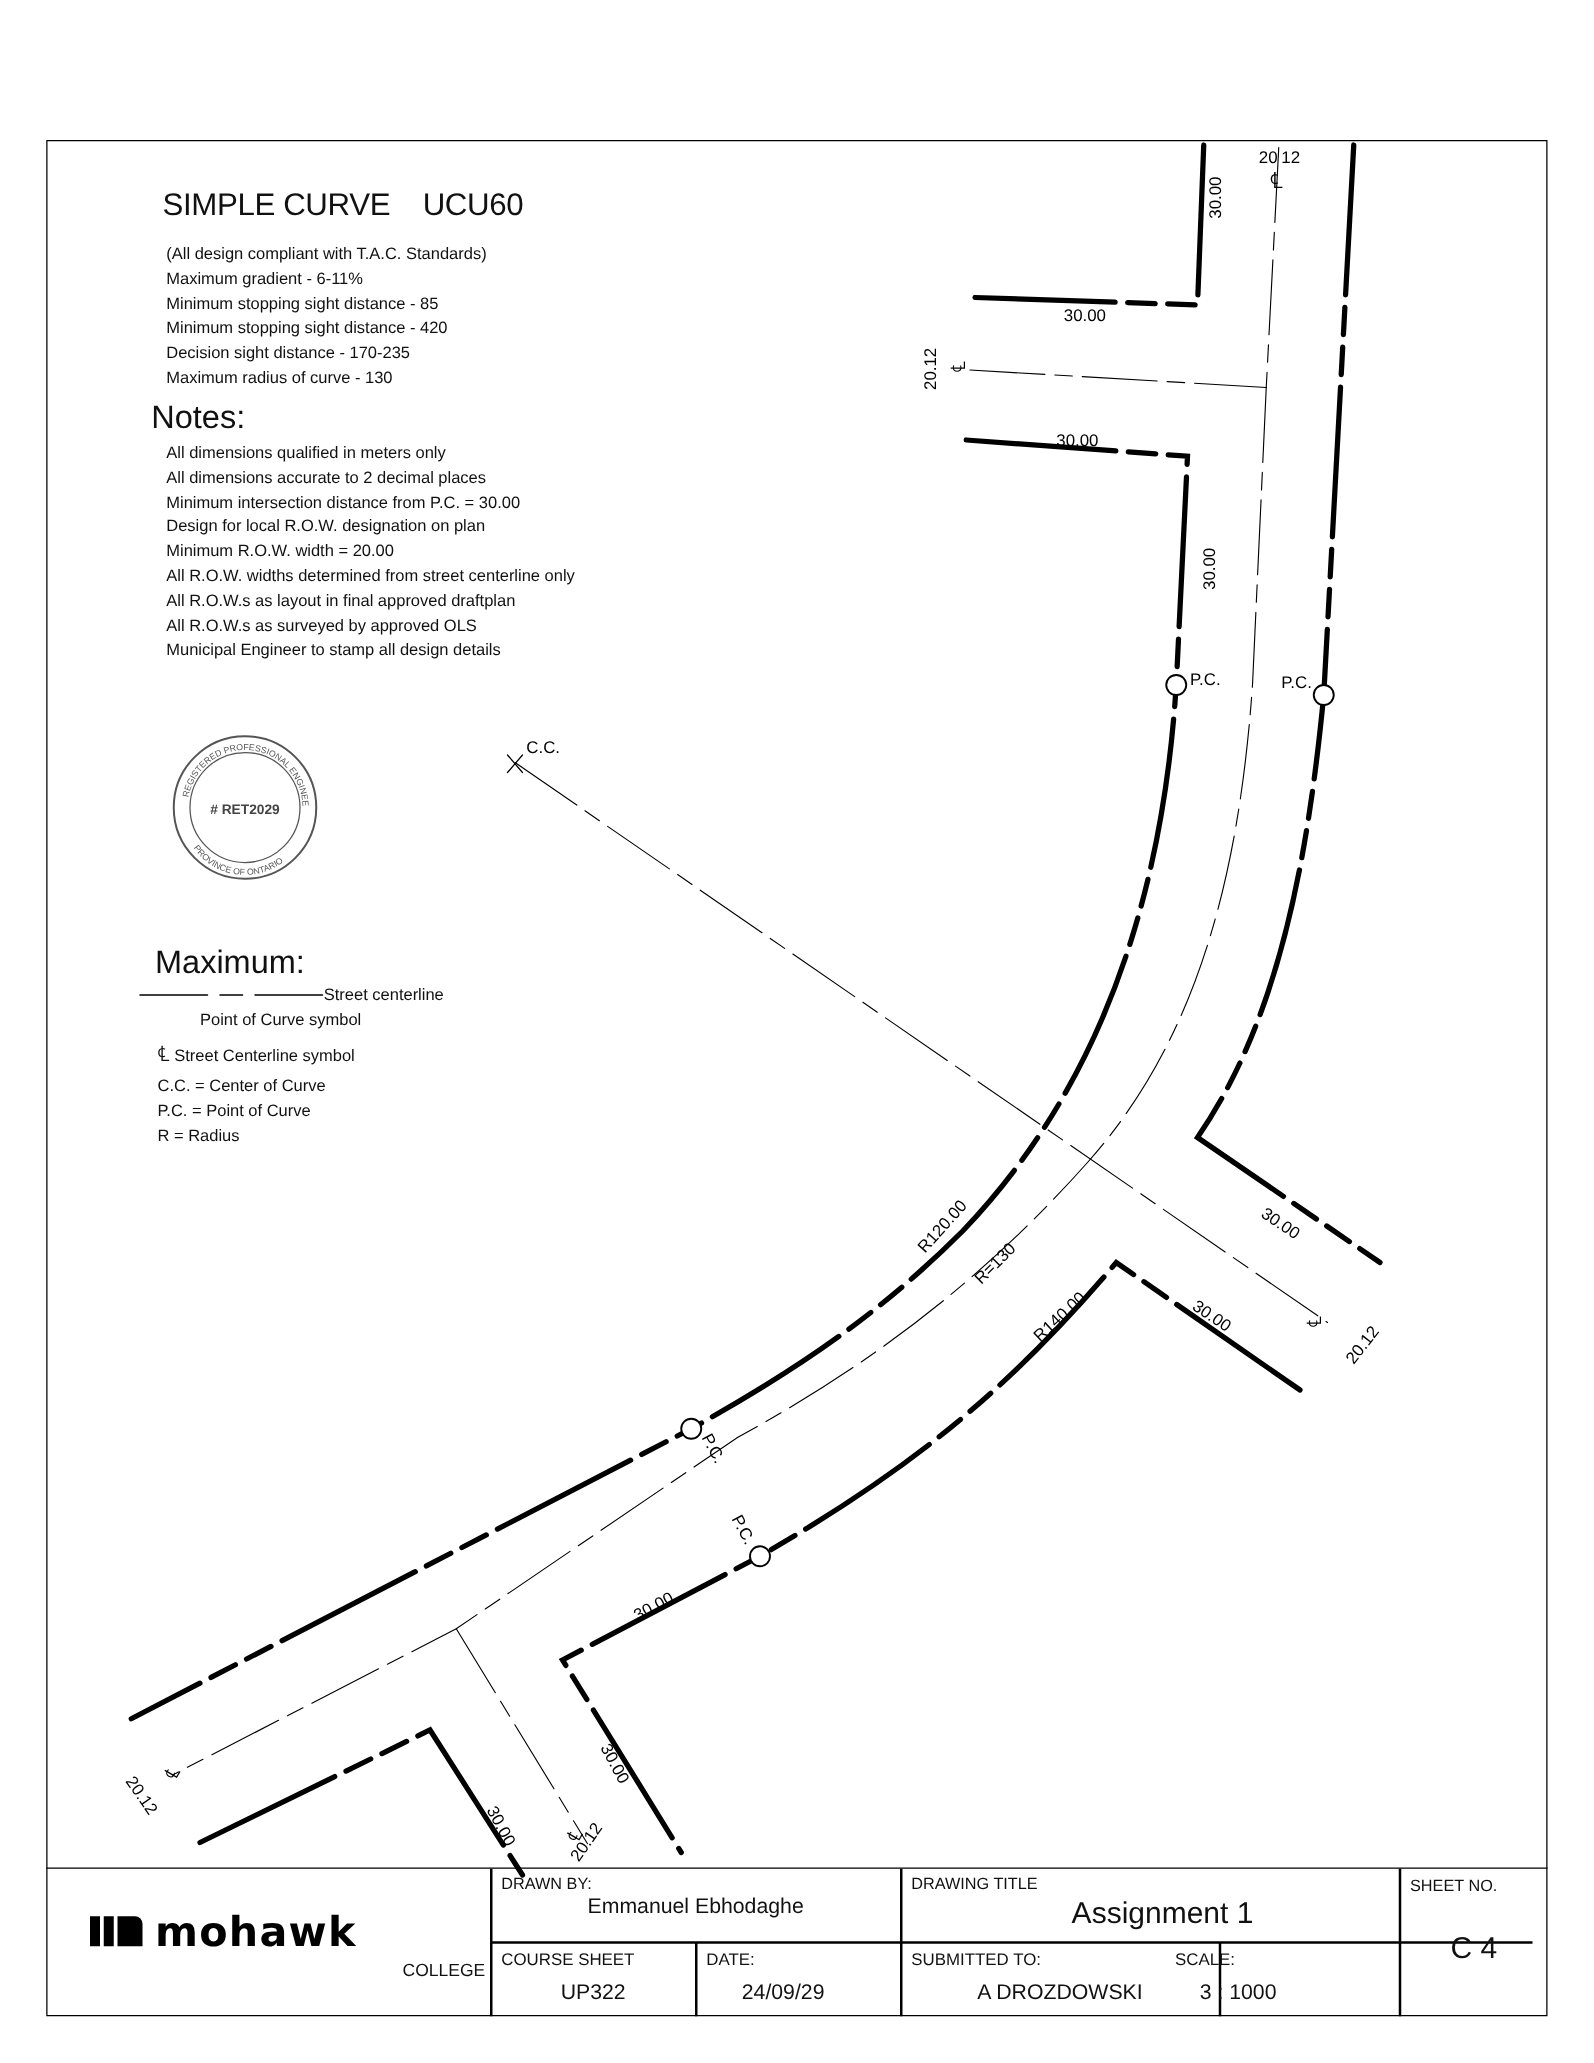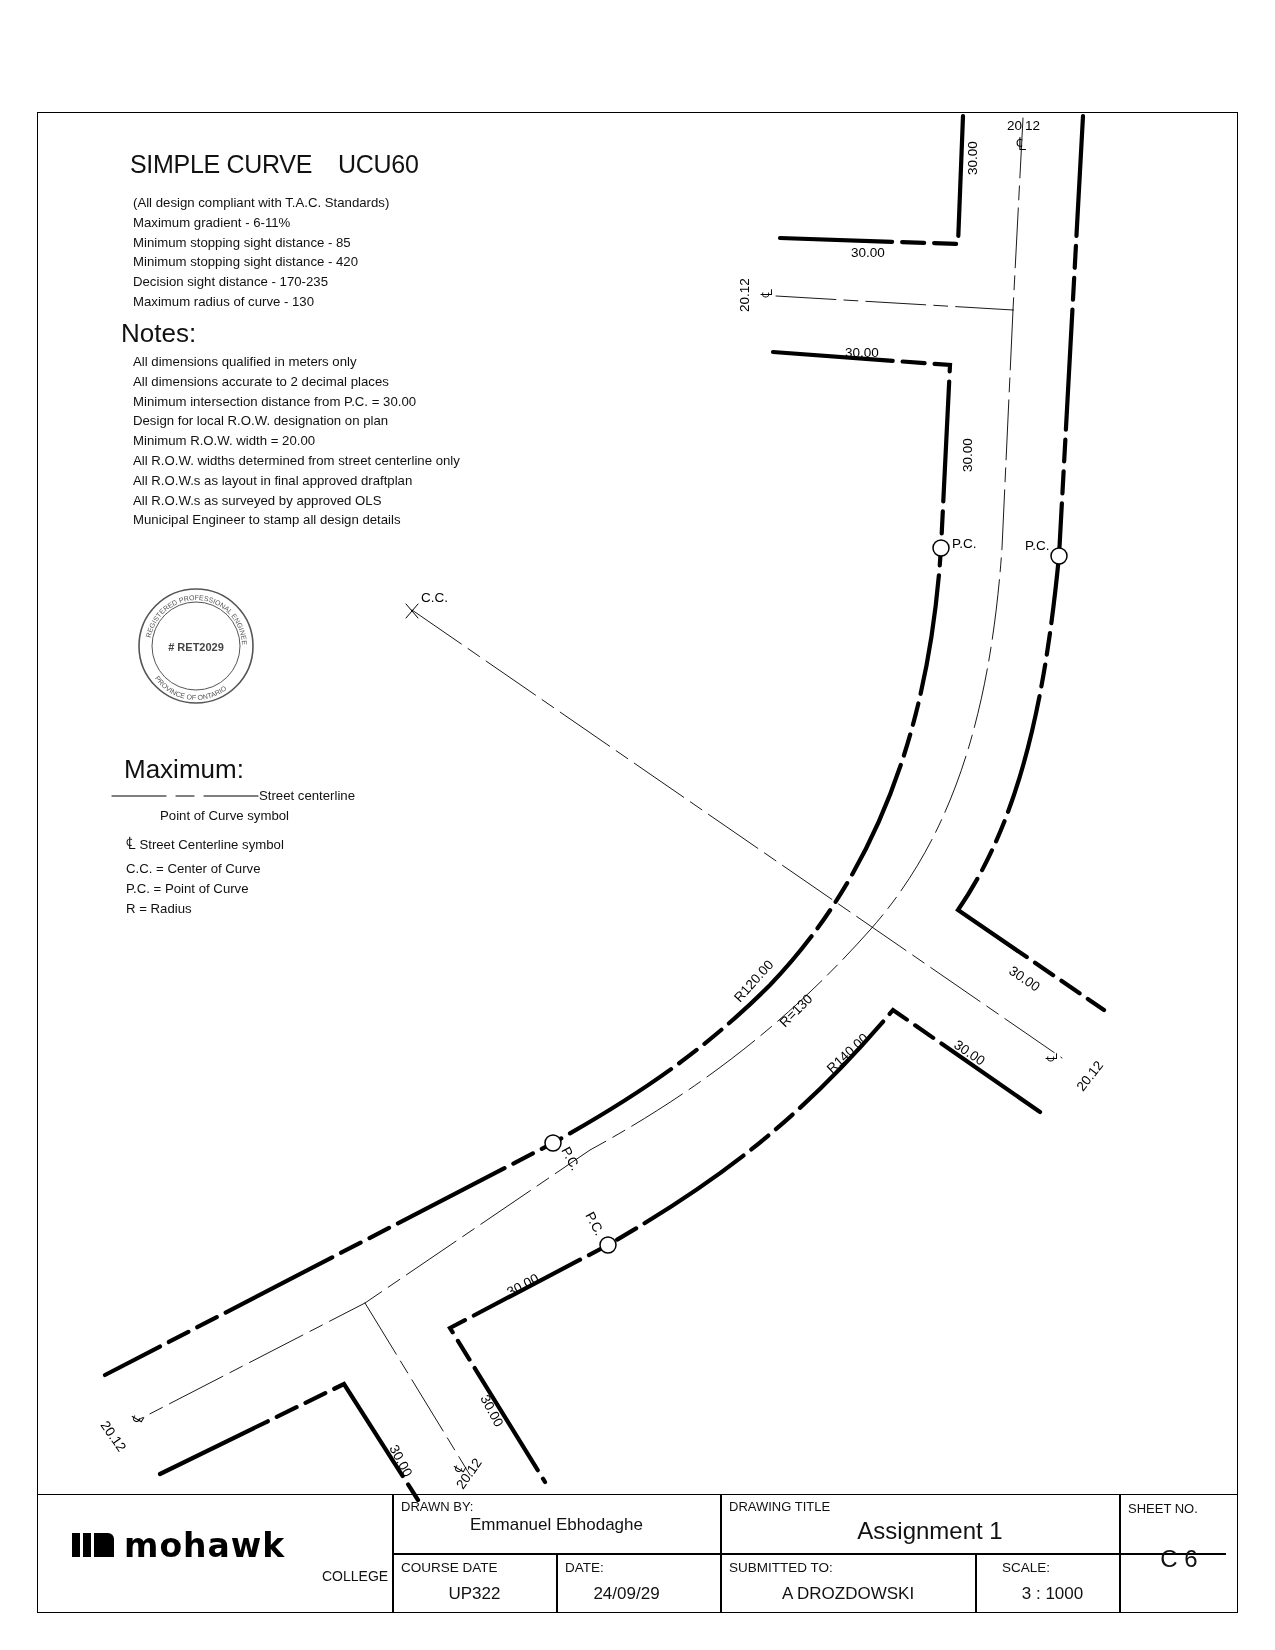--- a/index.html
+++ b/index.html
@@ -156,48 +156,48 @@
 <div class="tb">
 
   <div class="cell" style="left:355px; top:0; width:1.5px; height:118px; background:#000;"></div>
 
   <div class="cell" style="left:356px; top:0; width:327px; height:58px;">
     <div class="lbl" style="font-size:13px; top:4px;">DRAWN BY:</div>
     <div class="val" style="top:20px; font-size:17px;">Emmanuel Ebhodaghe</div>
   </div>
   <div class="cell" style="left:356px; top:58px; width:833px; height:1.5px; background:#000;"></div>
   <div class="cell" style="left:356px; top:59px; width:163px; height:59px;">
-    <div class="lbl">COURSE DATE</div>
+    <div class="lbl">COURSE SHEET</div>
     <div class="val" style="top:30px; font-size:17px;">UP322</div>
   </div>
   <div class="cell" style="left:519px; top:59px; width:1.5px; height:59px; background:#000;"></div>
   <div class="cell" style="left:520px; top:59px; width:139px; height:59px;">
     <div class="lbl">DATE:</div>
     <div class="val" style="top:30px; font-size:17px;">24/09/29</div>
   </div>
   <div class="cell" style="left:683px; top:0; width:1.5px; height:118px; background:#000;"></div>
 
   <div class="cell" style="left:684px; top:0; width:398px; height:58px;">
     <div class="lbl" style="font-size:13px; top:4px;">DRAWING TITLE</div>
     <div class="val" style="top:22px; font-size:24px;padding-left:20px;">Assignment 1</div>
   </div>
   <div class="cell" style="left:684px; top:59px; width:254px; height:59px;">
     <div class="lbl">SUBMITTED TO:</div>
     <div class="val" style="top:30px; font-size:17px;">A DROZDOWSKI</div>
   </div>
   <div class="cell" style="left:938px; top:59px; width:1.5px; height:59px; background:#000;"></div>
-  <div class="cell" style="left:957px; top:59px; width:117px; height:59px;">
+  <div class="cell" style="left:895px; top:59px; width:117px; height:59px;">
     <div class="lbl">SCALE:</div>
     <div class="val" style="top:30px; font-size:17px;">3 : 1000</div>
   </div>
   <div class="cell" style="left:1082px; top:0; width:1.5px; height:118px; background:#000;"></div>
 
   <div class="cell" style="left:1083px; top:0; width:118px; height:118px;">
     <div class="lbl" style="font-size:13px; top:6px;">SHEET NO.</div>
-    <div class="val" style="top:50px; font-size:24px;">C 6</div>
+    <div class="val" style="top:50px; font-size:24px;">C 4</div>
   </div>
 </div>
 
 <svg class="logo" width="290" height="30" viewBox="0 0 290 30">
   <g fill="#000">
     <rect x="0" y="2" width="8" height="24"></rect>
     <rect x="11" y="2" width="8" height="24"></rect>
     <path d="M22 2 h14 a6 6 0 0 1 6 6 v18 h-20 z"></path>
   </g>
   <text x="52" y="26" font-family="DejaVu Sans, sans-serif" font-size="33" font-weight="bold" letter-spacing="1" fill="#000">mohawk</text>

